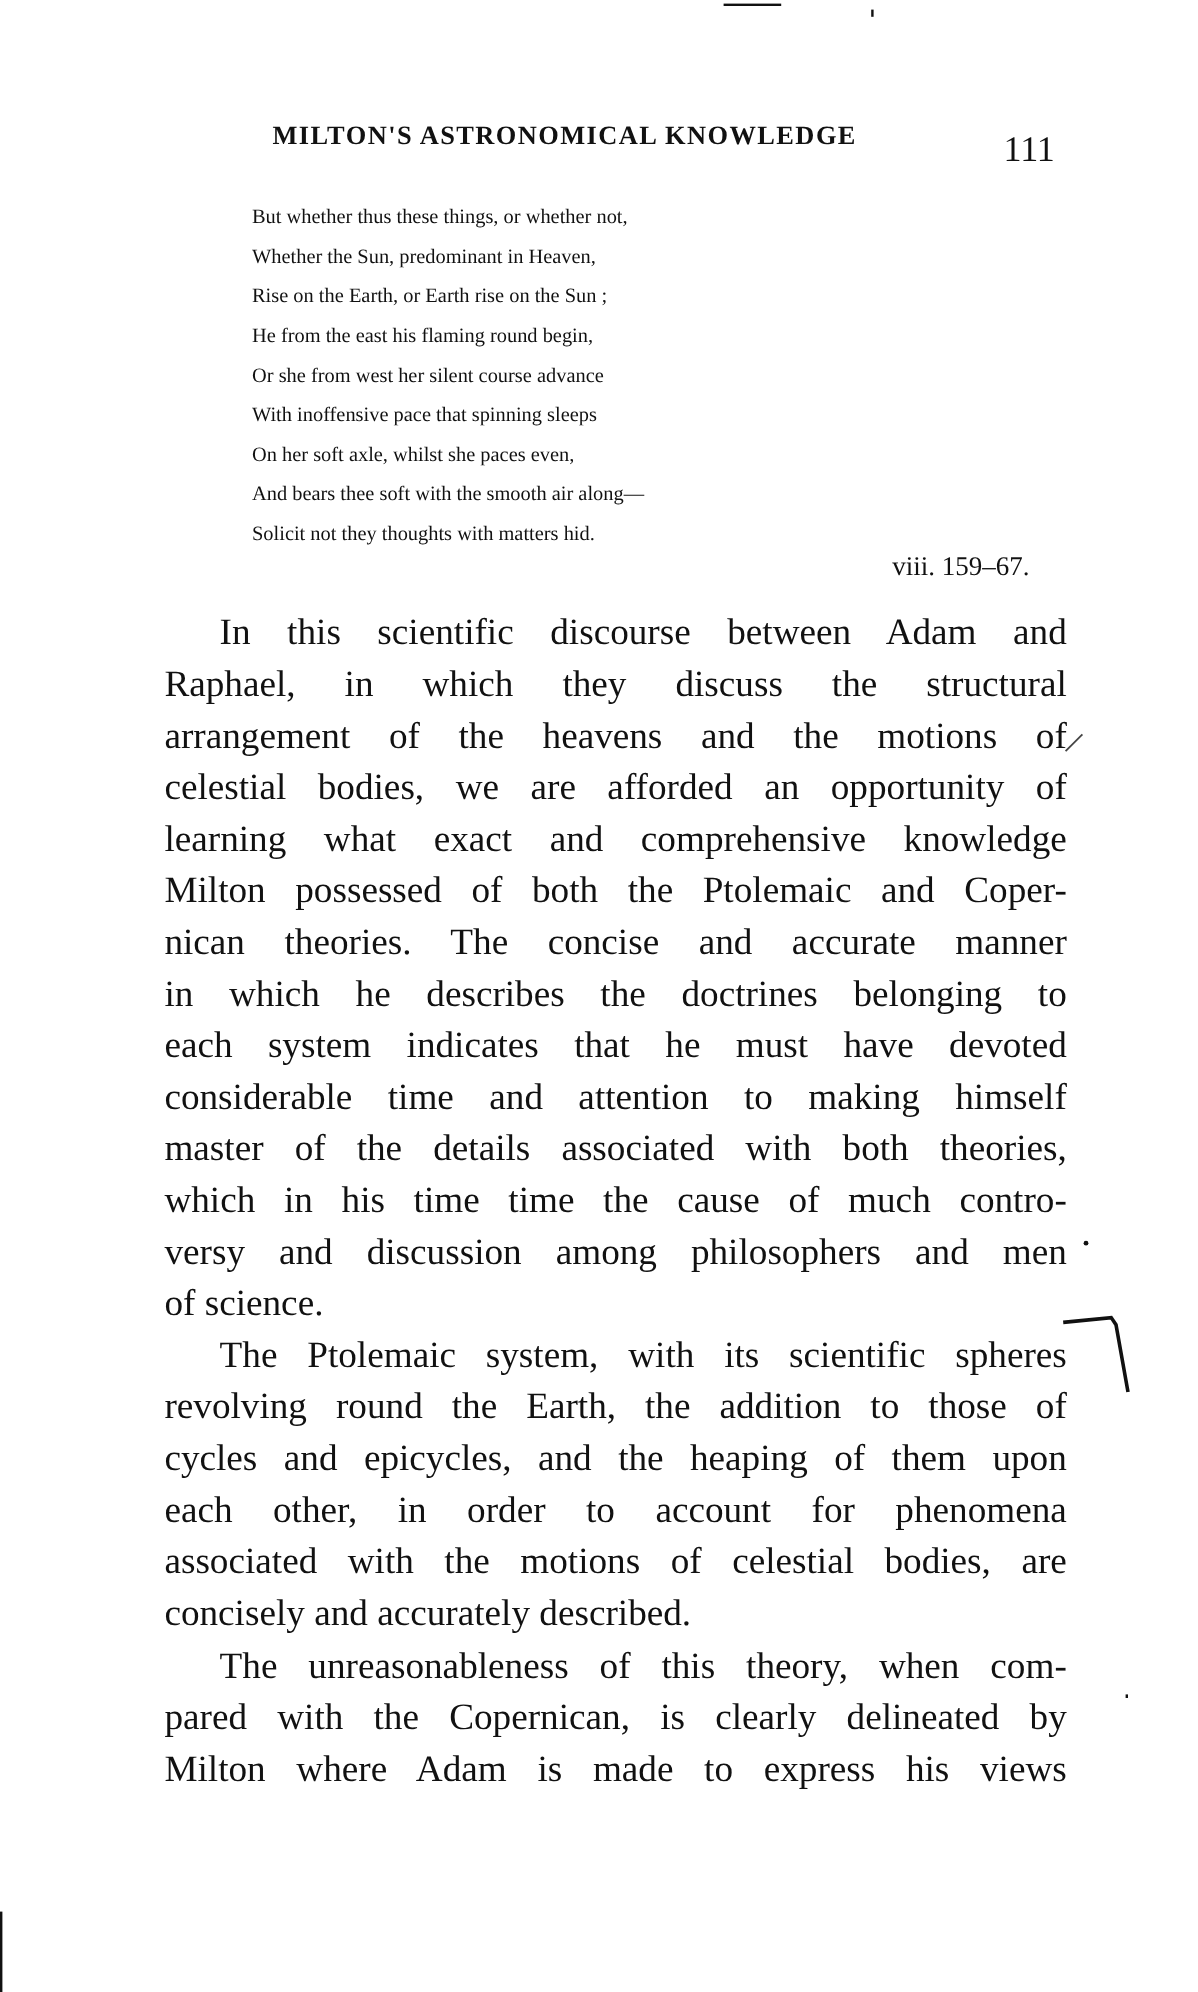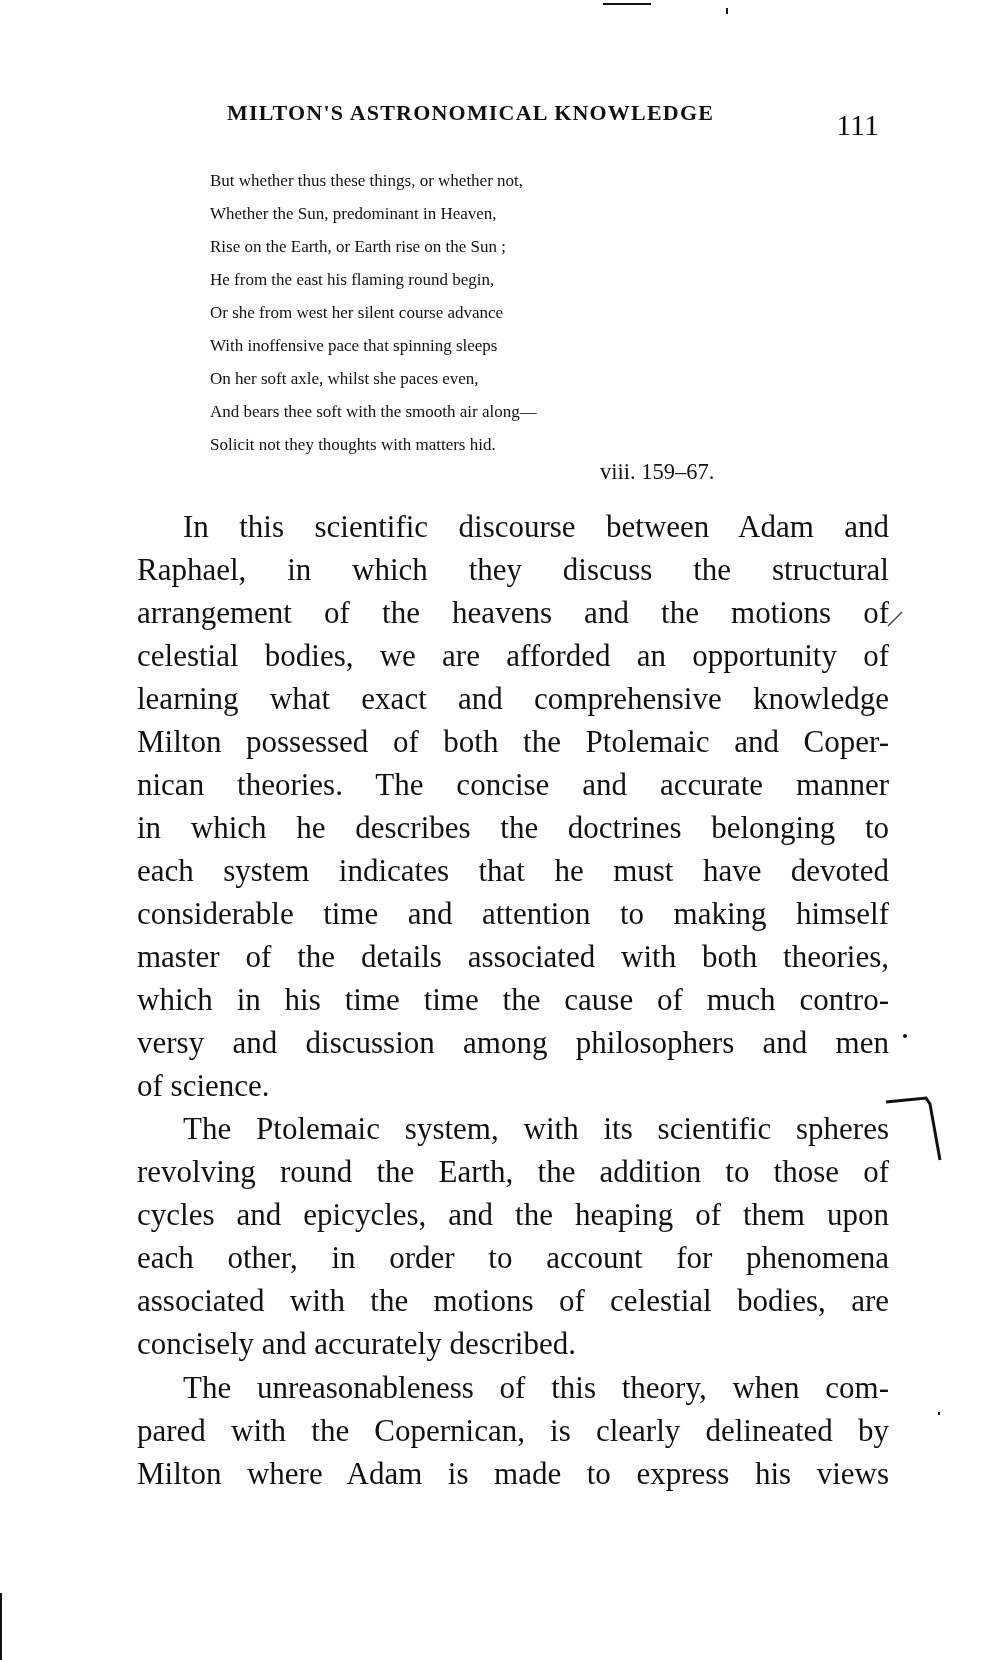--- a/index.html
+++ b/index.html
@@ -60,20 +60,21 @@
       font-size: 17px;
       line-height: 33px;
       height: 33px;
       white-space: nowrap;
     }
     .verse-cite {
       position: absolute;
       top: 459px;
       left: 600px;
       width: 258px;
+      text-align: right;
       font-family: "Liberation Serif", serif;
       font-size: 22.5px;
       white-space: nowrap;
     }
     .prose {
       position: absolute;
       left: 137px;
       width: 752px;
     }
     .prose-line {

